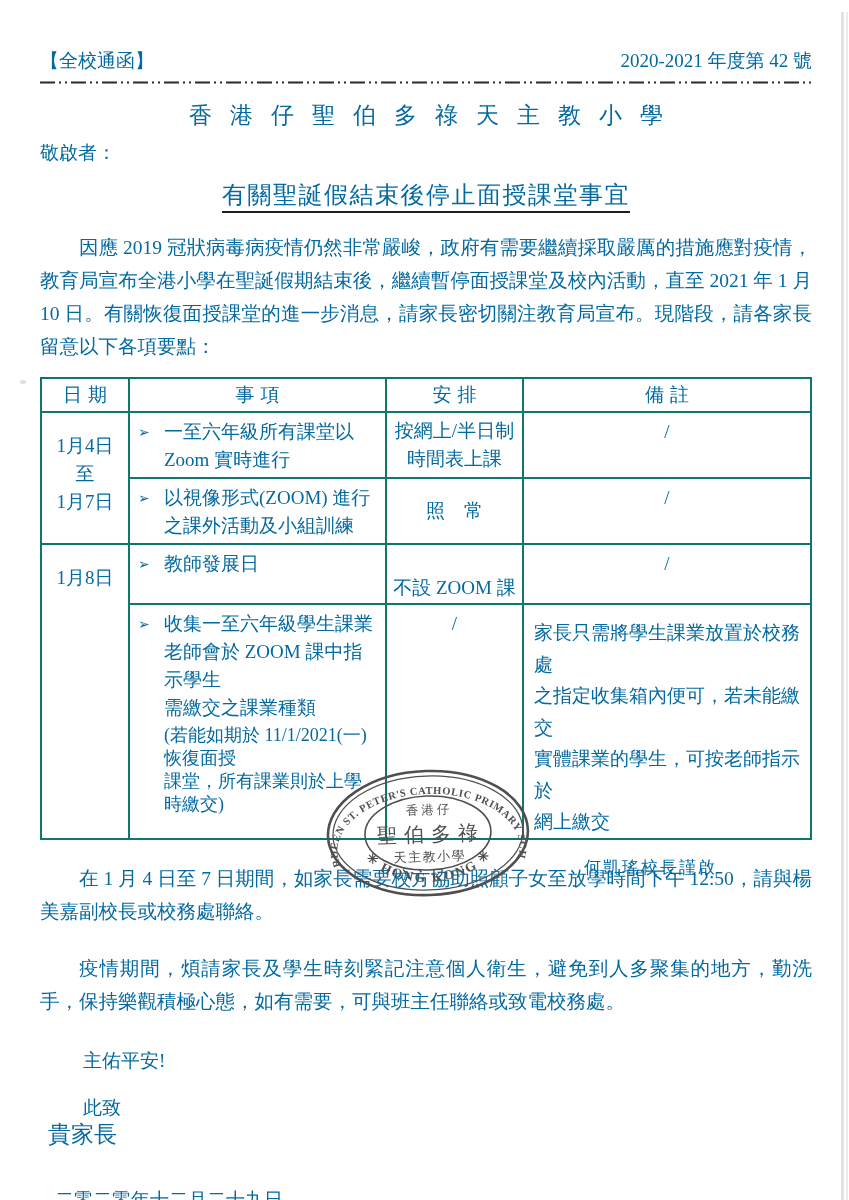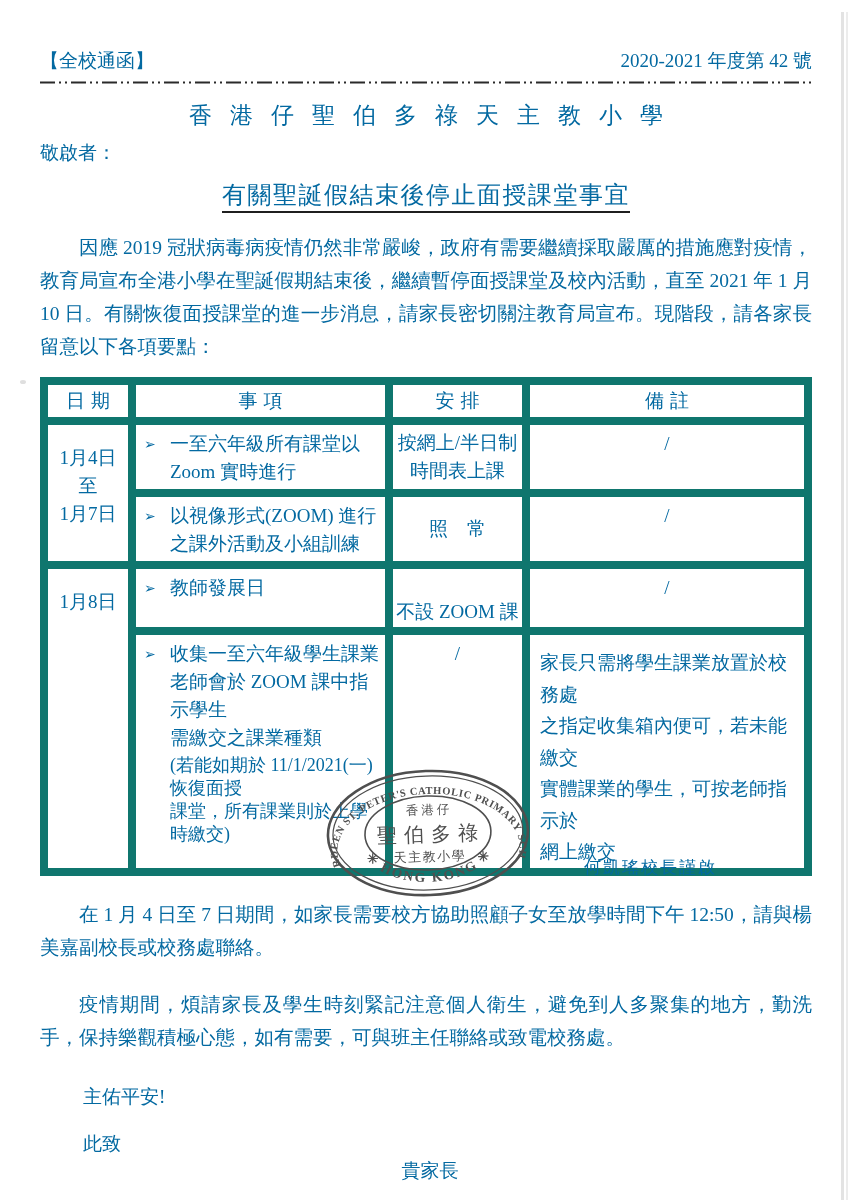--- a/index.html
+++ b/index.html
@@ -20,21 +20,21 @@
   .subject-wrap { text-align:center; margin-top:13px; }
   .subject { font-size:24px; letter-spacing:1.5px; border-bottom:2px solid #1f1f1f; padding-bottom:3px; }
 
   .para { font-size:19.5px; line-height:33px; text-align:justify; margin:0; }
   .indent { text-indent:2em; }
   .p-intro { margin-top:20px; }
   .p-care { margin-top:22px; }
   .p-hygiene { margin-top:24px; }
 
   table.schedule { width:100%; border-collapse:collapse; table-layout:fixed; margin-top:14px; }
-  table.schedule th, table.schedule td { border:8px solid #0f766e; font-size:19px; font-weight:normal; }
+  table.schedule th, table.schedule td { border:2px solid #0f766e; font-size:19px; font-weight:normal; }
   col.c-date { width:88px; } col.c-item { width:257px; } col.c-arr { width:137px; }
   table.schedule th { height:30px; text-align:center; letter-spacing:6px; text-indent:6px; }
   tbody tr.r1 { height:57px; } tbody tr.r2 { height:55px; }
   tbody tr.r3 { height:34px; } tbody tr.r4 { height:126px; }
   .date-cell { text-align:center; vertical-align:top; padding-top:19px;
     line-height:28px; white-space:pre-line; }
   .item-cell { vertical-align:top; padding:5px 6px 3px 8px; }
   .item-flex { display:flex; }
   .bullet { flex:0 0 26px; font-size:14px; line-height:28px;
     font-family:"DejaVu Sans","Liberation Sans",sans-serif; }
@@ -42,21 +42,21 @@
   .pre { white-space:pre-line; }
   .item-note { display:block; font-size:18px; line-height:23px; margin-top:2px; }
   .arr-cell { text-align:center; vertical-align:middle; line-height:28px; white-space:pre-line; }
   .arr-top { vertical-align:top; padding-top:5px; }
   .remark-cell { text-align:center; vertical-align:top; padding-top:5px; line-height:28px; }
   .remark-text { text-align:left; padding:12px 8px 0 10px; line-height:31.5px; white-space:pre-line; }
   .bold { font-weight:normal; }
 
   .blessing { font-size:19px; margin-top:30px; margin-left:43px; line-height:26px; }
   .to-prefix { font-size:19px; margin-top:21px; margin-left:43px; line-height:26px; }
-  .recipient { font-size:19px; margin-top:1px; margin-left:8px; line-height:26px;text-align:center; }
+  .recipient { font-size:23px; margin-top:1px; margin-left:8px; line-height:26px; }
   .letter-date { font-size:19px; margin-top:39px; margin-left:15px; line-height:26px; }
 
   .signature { position:absolute; left:584px; top:844px; font-size:17px; letter-spacing:2px; }
 
   .stamp { position:absolute; left:325px; top:756px; transform:rotate(-2deg); }
   .stamp text { font-family:"Liberation Serif","DejaVu Serif",serif; }
   .stamp .arc-latin { font-size:10.5px; letter-spacing:0.6px; font-weight:bold; }
   .stamp .arc-bottom { font-size:13.5px; letter-spacing:2px; font-weight:bold; }
   .stamp .s1 { font-size:12.5px; letter-spacing:3px; }
   .stamp .s2 { font-size:20px; letter-spacing:7px; }

